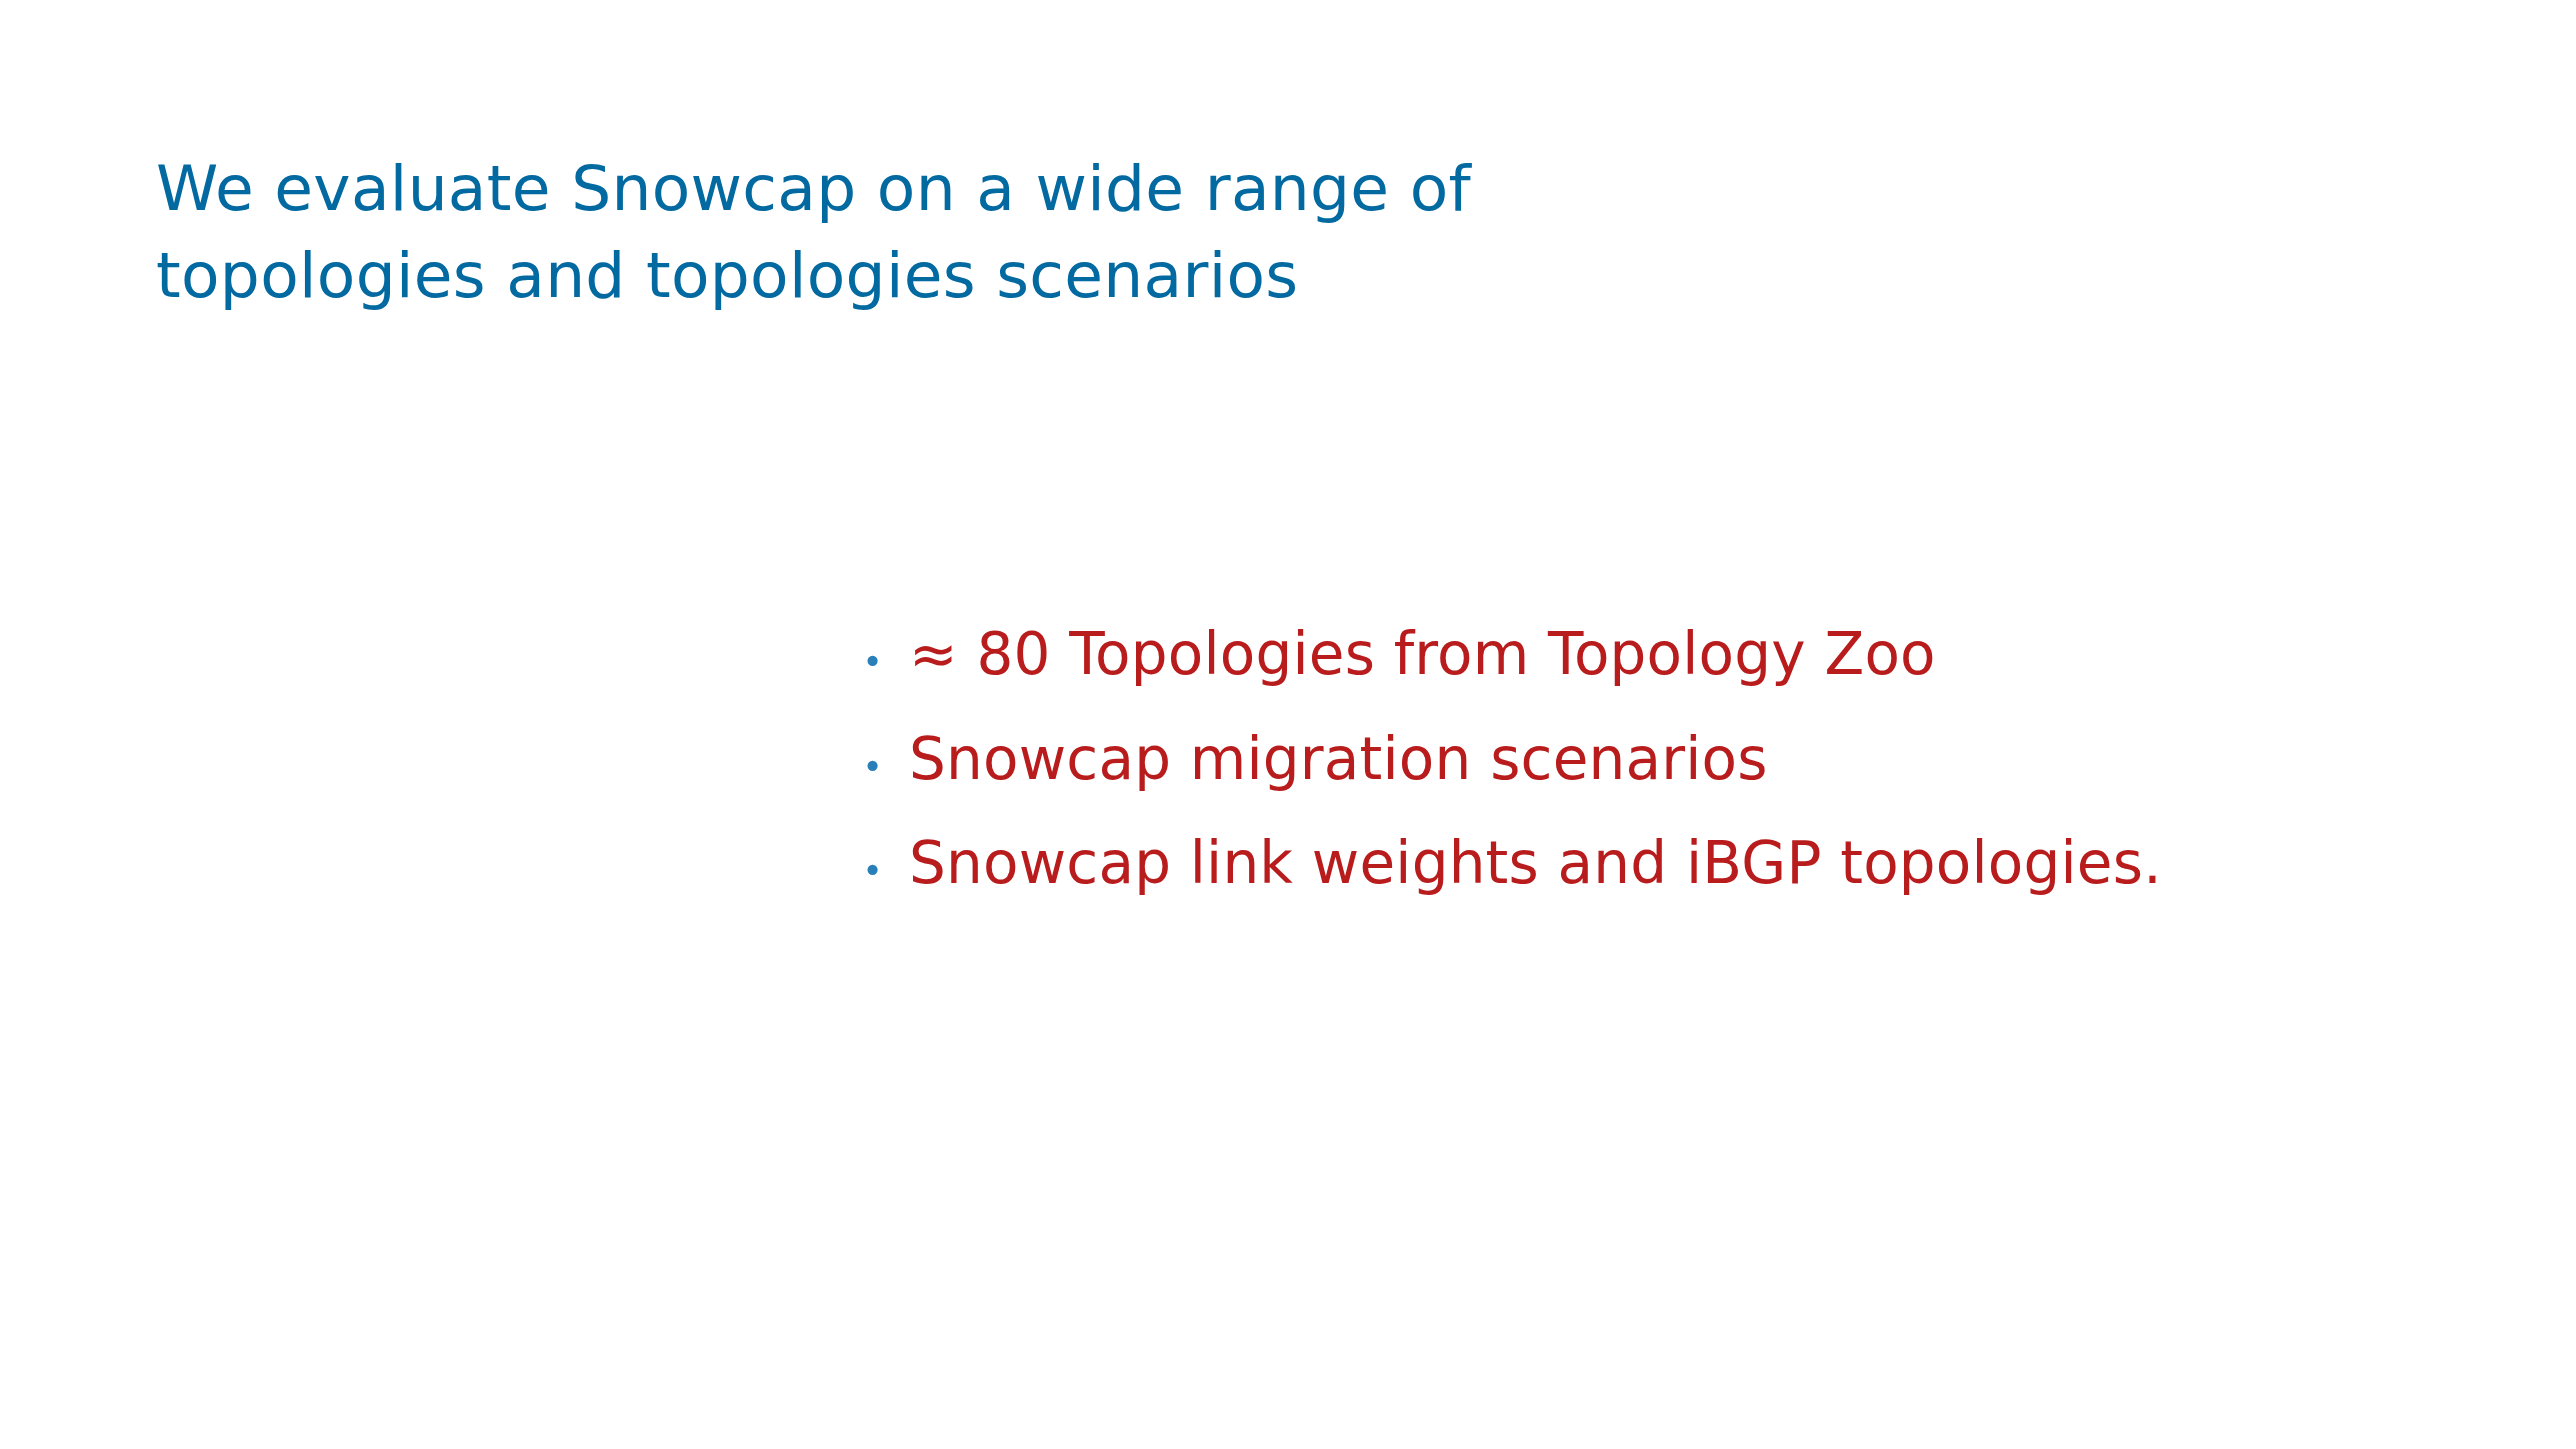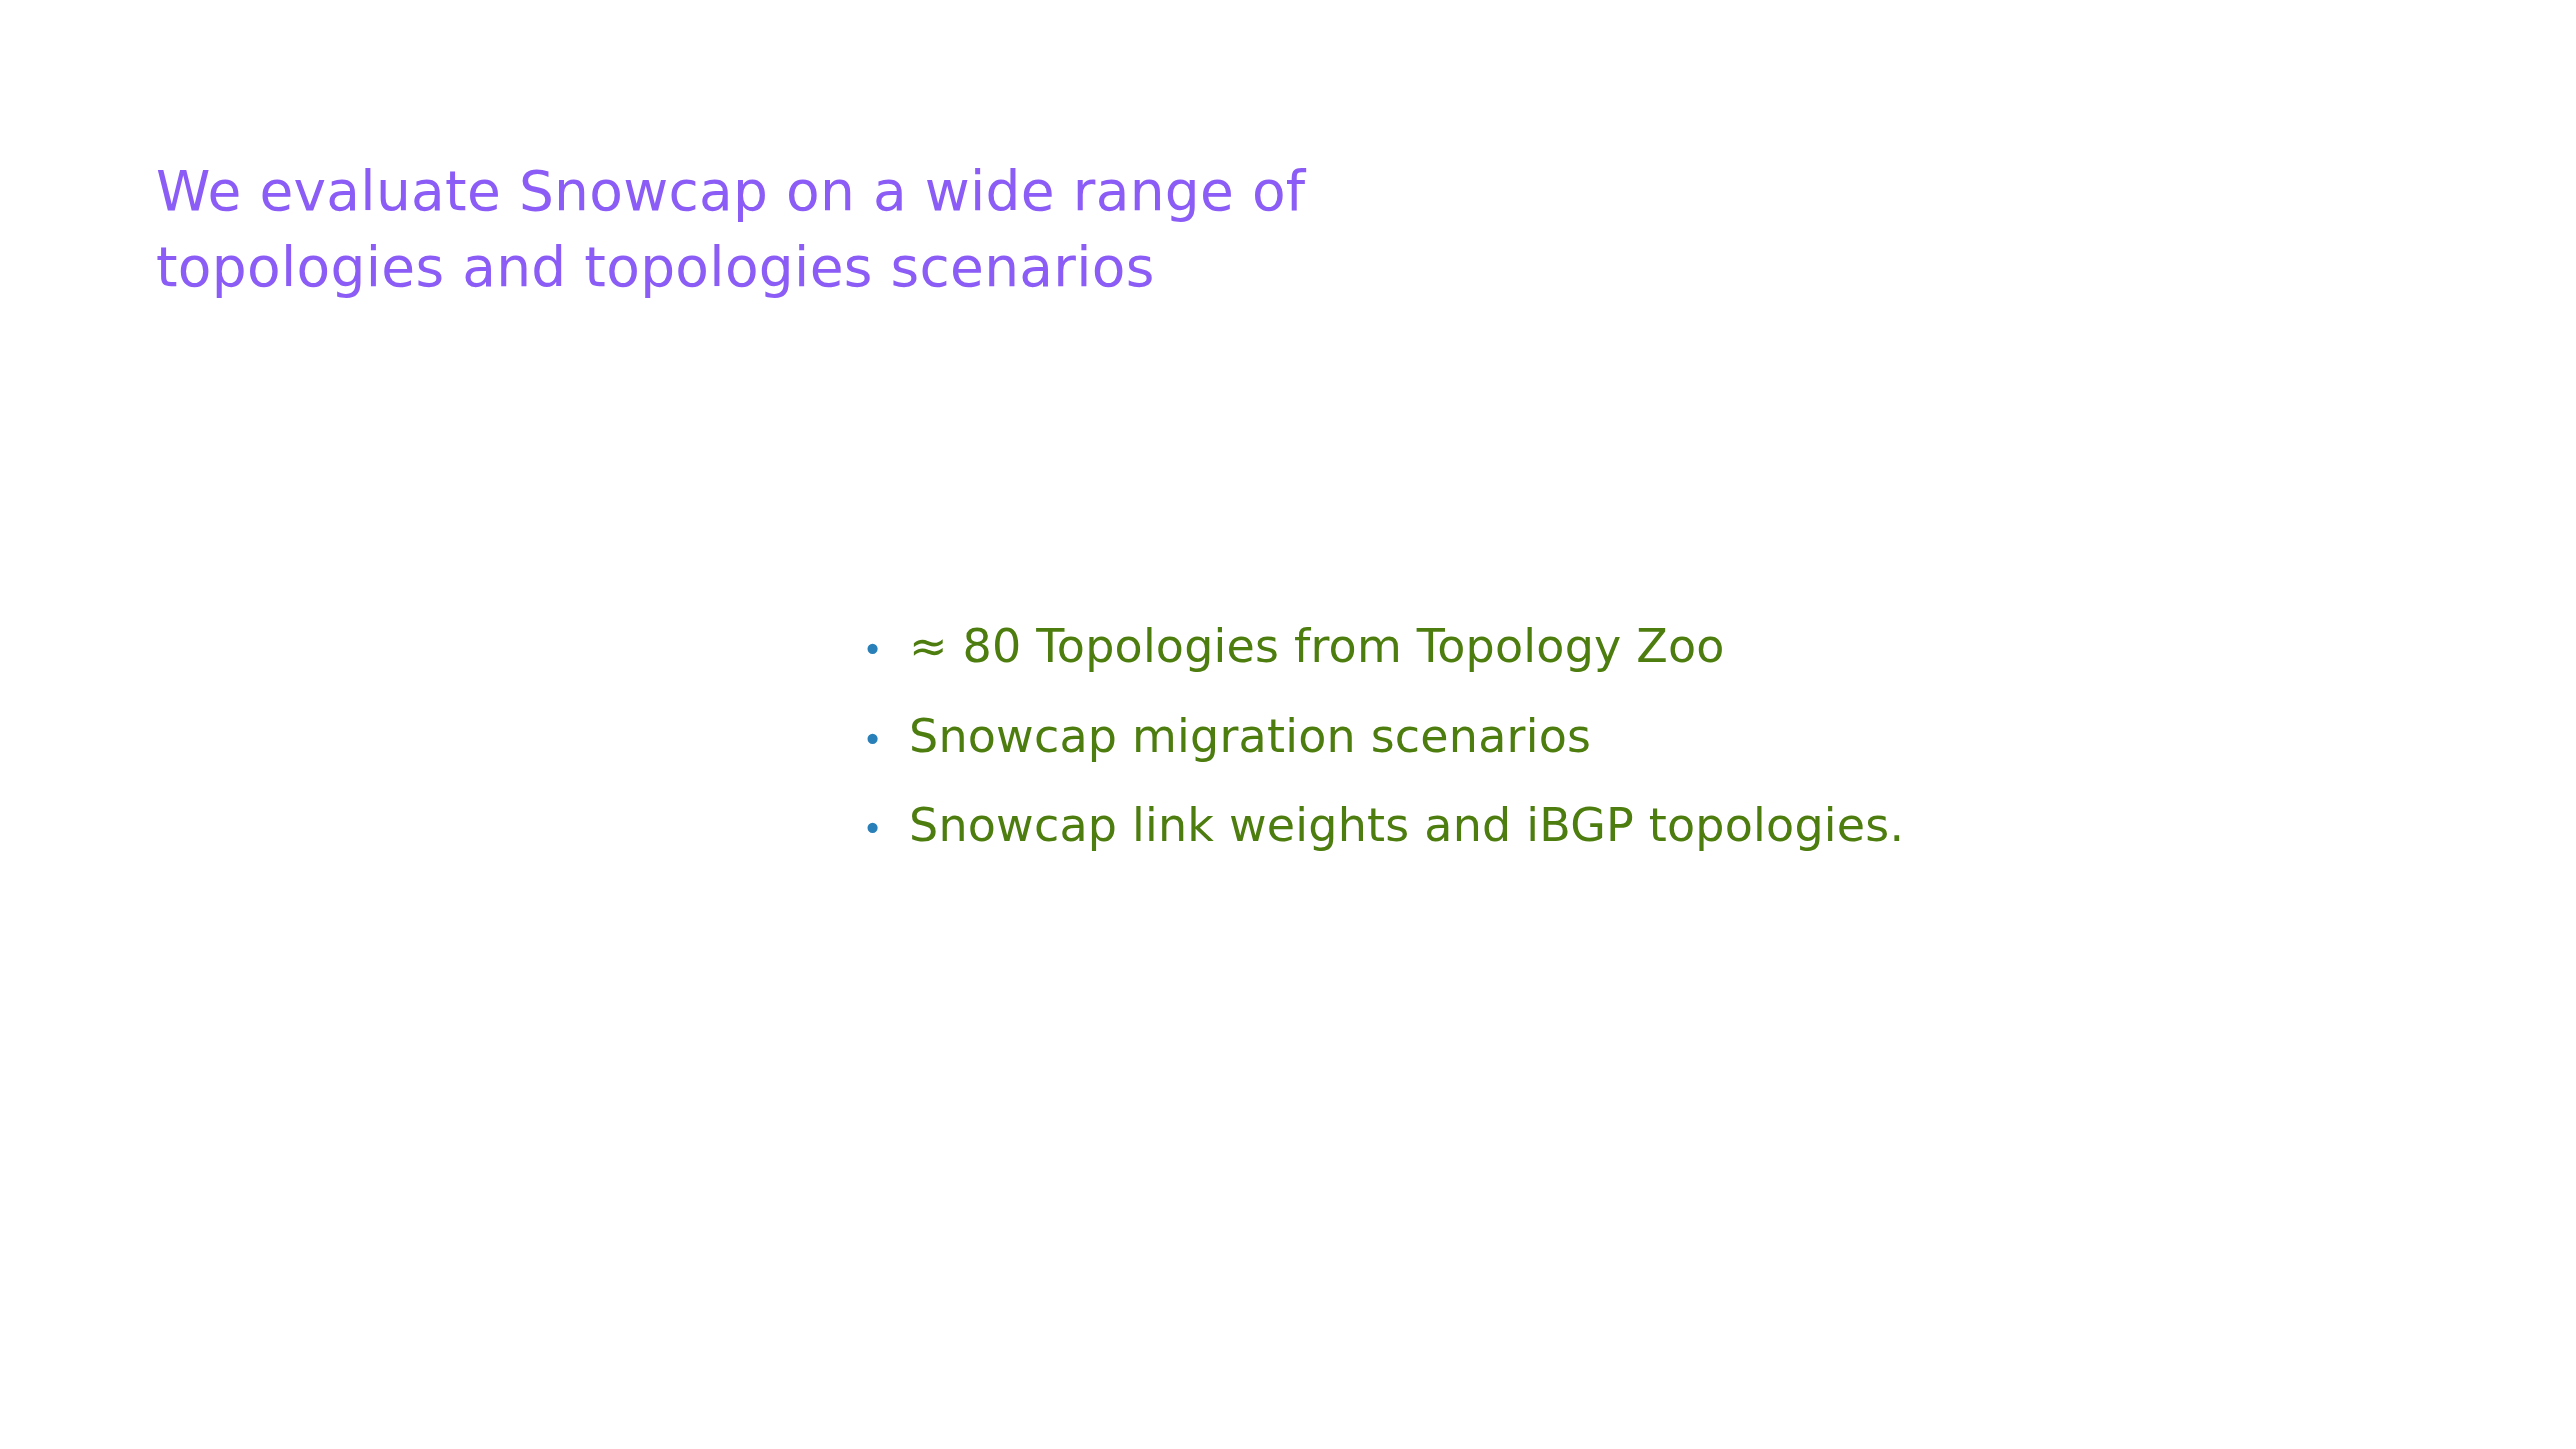--- a/index.html
+++ b/index.html
@@ -15,24 +15,24 @@
   }
   .slide {
     position: relative;
     width: 2576px;
     height: 1449px;
     background: #ffffff;
   }
   .slide-title {
     position: absolute;
     left: 156px;
-    top: 154px;
+    top: 146px;
     width: 1610px;
-    color: #8b5cf6;
-    font-size: 55px;
+    color: #0369a1;
+    font-size: 63px;
     line-height: 1.38;
     font-weight: 400;
     letter-spacing: 0.3px;
   }
   .title-line {
     display: block;
     white-space: nowrap;
   }
   .bullet-block {
     position: absolute;
@@ -49,22 +49,22 @@
     color: #2980b9;
     font-size: 35px;
     line-height: 1;
     width: 52px;
     flex: 0 0 52px;
     text-align: left;
     padding-left: 5.2px;
     box-sizing: border-box;
   }
   .bullet-text {
-    color: #4d7c0f;
-    font-size: 46px;
+    color: #b91c1c;
+    font-size: 58px;
     line-height: 1.25;
     letter-spacing: 0.2px;
     white-space: nowrap;
     text-align: right;
   }
 </style>
 </head>
 <body>
 
 <div class="slide">

